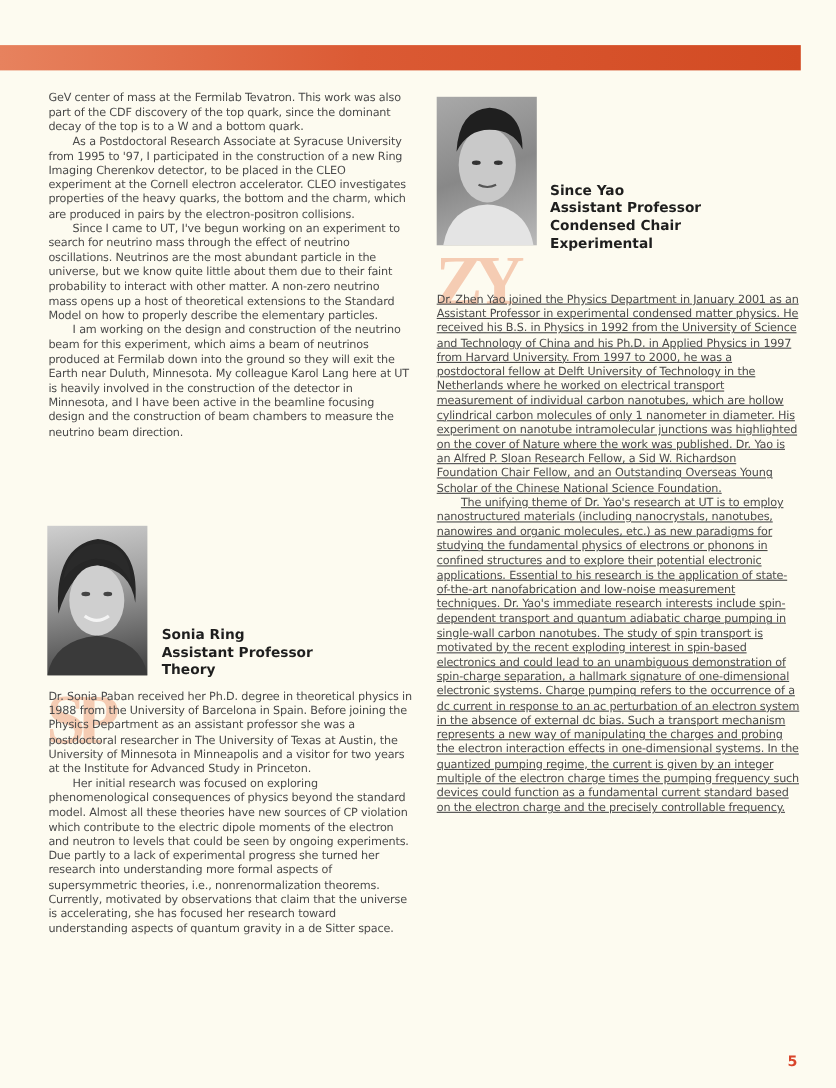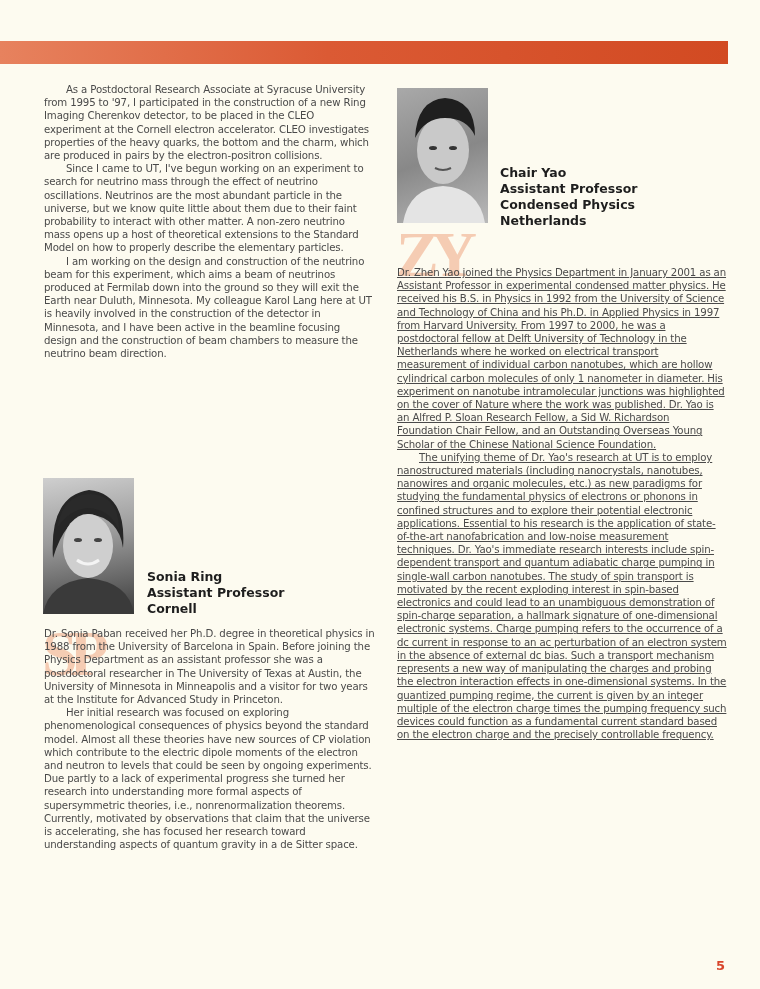--- a/index.html
+++ b/index.html
@@ -53,40 +53,41 @@
       position: absolute; left: 716px; top: 958px; font-size: 13px;
       font-weight: bold; color: #d8452b; font-family: "DejaVu Sans", sans-serif;
     }
   </style>
 </head>
 <body>
 
 <div class="top-bar"></div>
 
 <div class="col" id="left-top">
+  <p>GeV center of mass at the Fermilab Tevatron. This work was also part of the CDF discovery of the top quark, since the dominant decay of the top is to a W and a bottom quark.</p>
   <p class="ind">As a Postdoctoral Research Associate at Syracuse University from 1995 to '97, I participated in the construction of a new Ring Imaging Cherenkov detector, to be placed in the CLEO experiment at the Cornell electron accelerator. CLEO investigates properties of the heavy quarks, the bottom and the charm, which are produced in pairs by the electron-positron collisions.</p>
   <p class="ind">Since I came to UT, I've begun working on an experiment to search for neutrino mass through the effect of neutrino oscillations. Neutrinos are the most abundant particle in the universe, but we know quite little about them due to their faint probability to interact with other matter.  A non-zero neutrino mass opens up a host of theoretical extensions to the Standard Model on how to properly describe the elementary particles.</p>
   <p class="ind">I am working on the design and construction of the neutrino beam for this experiment, which aims a beam of neutrinos produced at Fermilab down into the ground so they will exit the Earth near Duluth, Minnesota.  My colleague Karol Lang here at UT is heavily involved in the construction of the detector in Minnesota, and I have been active in the beamline focusing design and the construction of beam chambers to measure the neutrino beam direction.</p>
 </div>
 
 <div class="photo" id="photo-yao">
   <svg viewBox="0 0 91 135">
     <ellipse cx="46" cy="62" rx="26" ry="34" fill="#c9c9c9"></ellipse>
     <path d="M18 50 Q20 12 48 10 Q78 12 78 48 Q70 30 48 30 Q28 30 18 50Z" fill="#1f1f1f"></path>
     <path d="M6 135 Q12 100 46 98 Q82 100 88 135Z" fill="#e4e4e4"></path>
     <ellipse cx="36" cy="60" rx="4" ry="2" fill="#333"></ellipse>
     <ellipse cx="56" cy="60" rx="4" ry="2" fill="#333"></ellipse>
     <path d="M38 80 Q46 84 54 80" stroke="#555" stroke-width="2" fill="none"></path>
   </svg>
 </div>
 <div class="caption" id="caption-yao">
-  <div>Chair Yao</div>
+  <div>Since Yao</div>
   <div>Assistant Professor</div>
-  <div>Condensed Physics</div>
-  <div>Netherlands</div>
+  <div>Condensed Chair</div>
+  <div>Experimental</div>
 </div>
 <div class="dropcap" id="dropcap-yao">ZY</div>
 <div class="col" id="right-bio">
   <p>Dr. Zhen Yao joined the Physics Department in January 2001 as an Assistant Professor in experimental condensed matter physics. He received his B.S. in Physics in 1992 from the University of Science and Technology of China and his Ph.D. in Applied Physics in 1997 from Harvard University. From 1997 to 2000, he was a postdoctoral fellow at Delft University of Technology in the Netherlands where he worked on electrical transport measurement of individual carbon nanotubes, which are hollow cylindrical carbon molecules of only 1 nanometer in diameter. His experiment on nanotube intramolecular junctions was highlighted on the cover of Nature where the work was published. Dr. Yao is an Alfred P. Sloan Research Fellow, a Sid W. Richardson Foundation Chair Fellow, and an Outstanding Overseas Young Scholar of the Chinese National Science Foundation.</p>
   <p class="ind">The unifying theme of Dr. Yao's research at UT is to employ nanostructured materials (including nanocrystals, nanotubes, nanowires and organic molecules, etc.) as new paradigms for studying the fundamental physics of electrons or phonons in confined structures and to explore their potential electronic applications. Essential to his research is the application of state-of-the-art nanofabrication and low-noise measurement techniques. Dr. Yao's immediate research interests include spin-dependent transport and quantum adiabatic charge pumping in single-wall carbon nanotubes. The study of spin transport is motivated by the recent exploding interest in spin-based electronics and could lead to an unambiguous demonstration of spin-charge separation, a hallmark signature of one-dimensional electronic systems. Charge pumping refers to the occurrence of a dc current in response to an ac perturbation of an electron system in the absence of external dc bias. Such a transport mechanism represents a new way of manipulating the charges and probing the electron interaction effects in one-dimensional systems. In the quantized pumping regime, the current is given by an integer multiple of the electron charge times the pumping frequency such devices could function as a fundamental current standard based on the electron charge and the precisely controllable frequency.</p>
 </div>
 
 <div class="photo" id="photo-paban">
   <svg viewBox="0 0 91 136">
     <path d="M10 80 Q6 18 46 12 Q84 16 80 70 Q76 40 46 36 Q22 40 10 80Z" fill="#262626"></path>
@@ -94,21 +95,21 @@
     <path d="M14 50 Q20 16 48 16 Q76 18 76 52 Q66 30 44 30 Q26 32 14 50Z" fill="#2a2a2a"></path>
     <ellipse cx="35" cy="62" rx="4" ry="2" fill="#444"></ellipse>
     <ellipse cx="55" cy="62" rx="4" ry="2" fill="#444"></ellipse>
     <path d="M34 82 Q45 90 56 82" stroke="#f4f4f4" stroke-width="3" fill="none"></path>
     <path d="M0 136 Q6 104 45 100 Q86 104 91 136Z" fill="#3a3a3a"></path>
   </svg>
 </div>
 <div class="caption" id="caption-paban">
   <div>Sonia Ring</div>
   <div>Assistant Professor</div>
-  <div>Cornell</div>
+  <div>Theory</div>
 </div>
 <div class="dropcap" id="dropcap-paban">SP</div>
 <div class="col" id="left-bio">
   <p>Dr. Sonia Paban received her Ph.D. degree in theoretical physics in 1988 from the University of Barcelona in Spain. Before joining the Physics Department as an assistant professor she was a postdoctoral researcher in The University of Texas at Austin, the University of Minnesota in Minneapolis and a visitor for two years at the Institute for Advanced Study in Princeton.</p>
   <p class="ind">Her initial research was focused on exploring phenomenological consequences of physics beyond the standard model. Almost all these theories have new sources of CP violation which contribute to the electric dipole moments of the electron and neutron to levels that could be seen by ongoing experiments. Due partly to a lack of experimental progress she turned her research into understanding more formal aspects of supersymmetric theories, i.e., nonrenormalization theorems. Currently, motivated by observations that claim that the universe is accelerating, she has focused her research toward understanding aspects of quantum gravity in a de Sitter space.</p>
 </div>
 
 <div class="page-number">5</div>
 
 </body></html>

